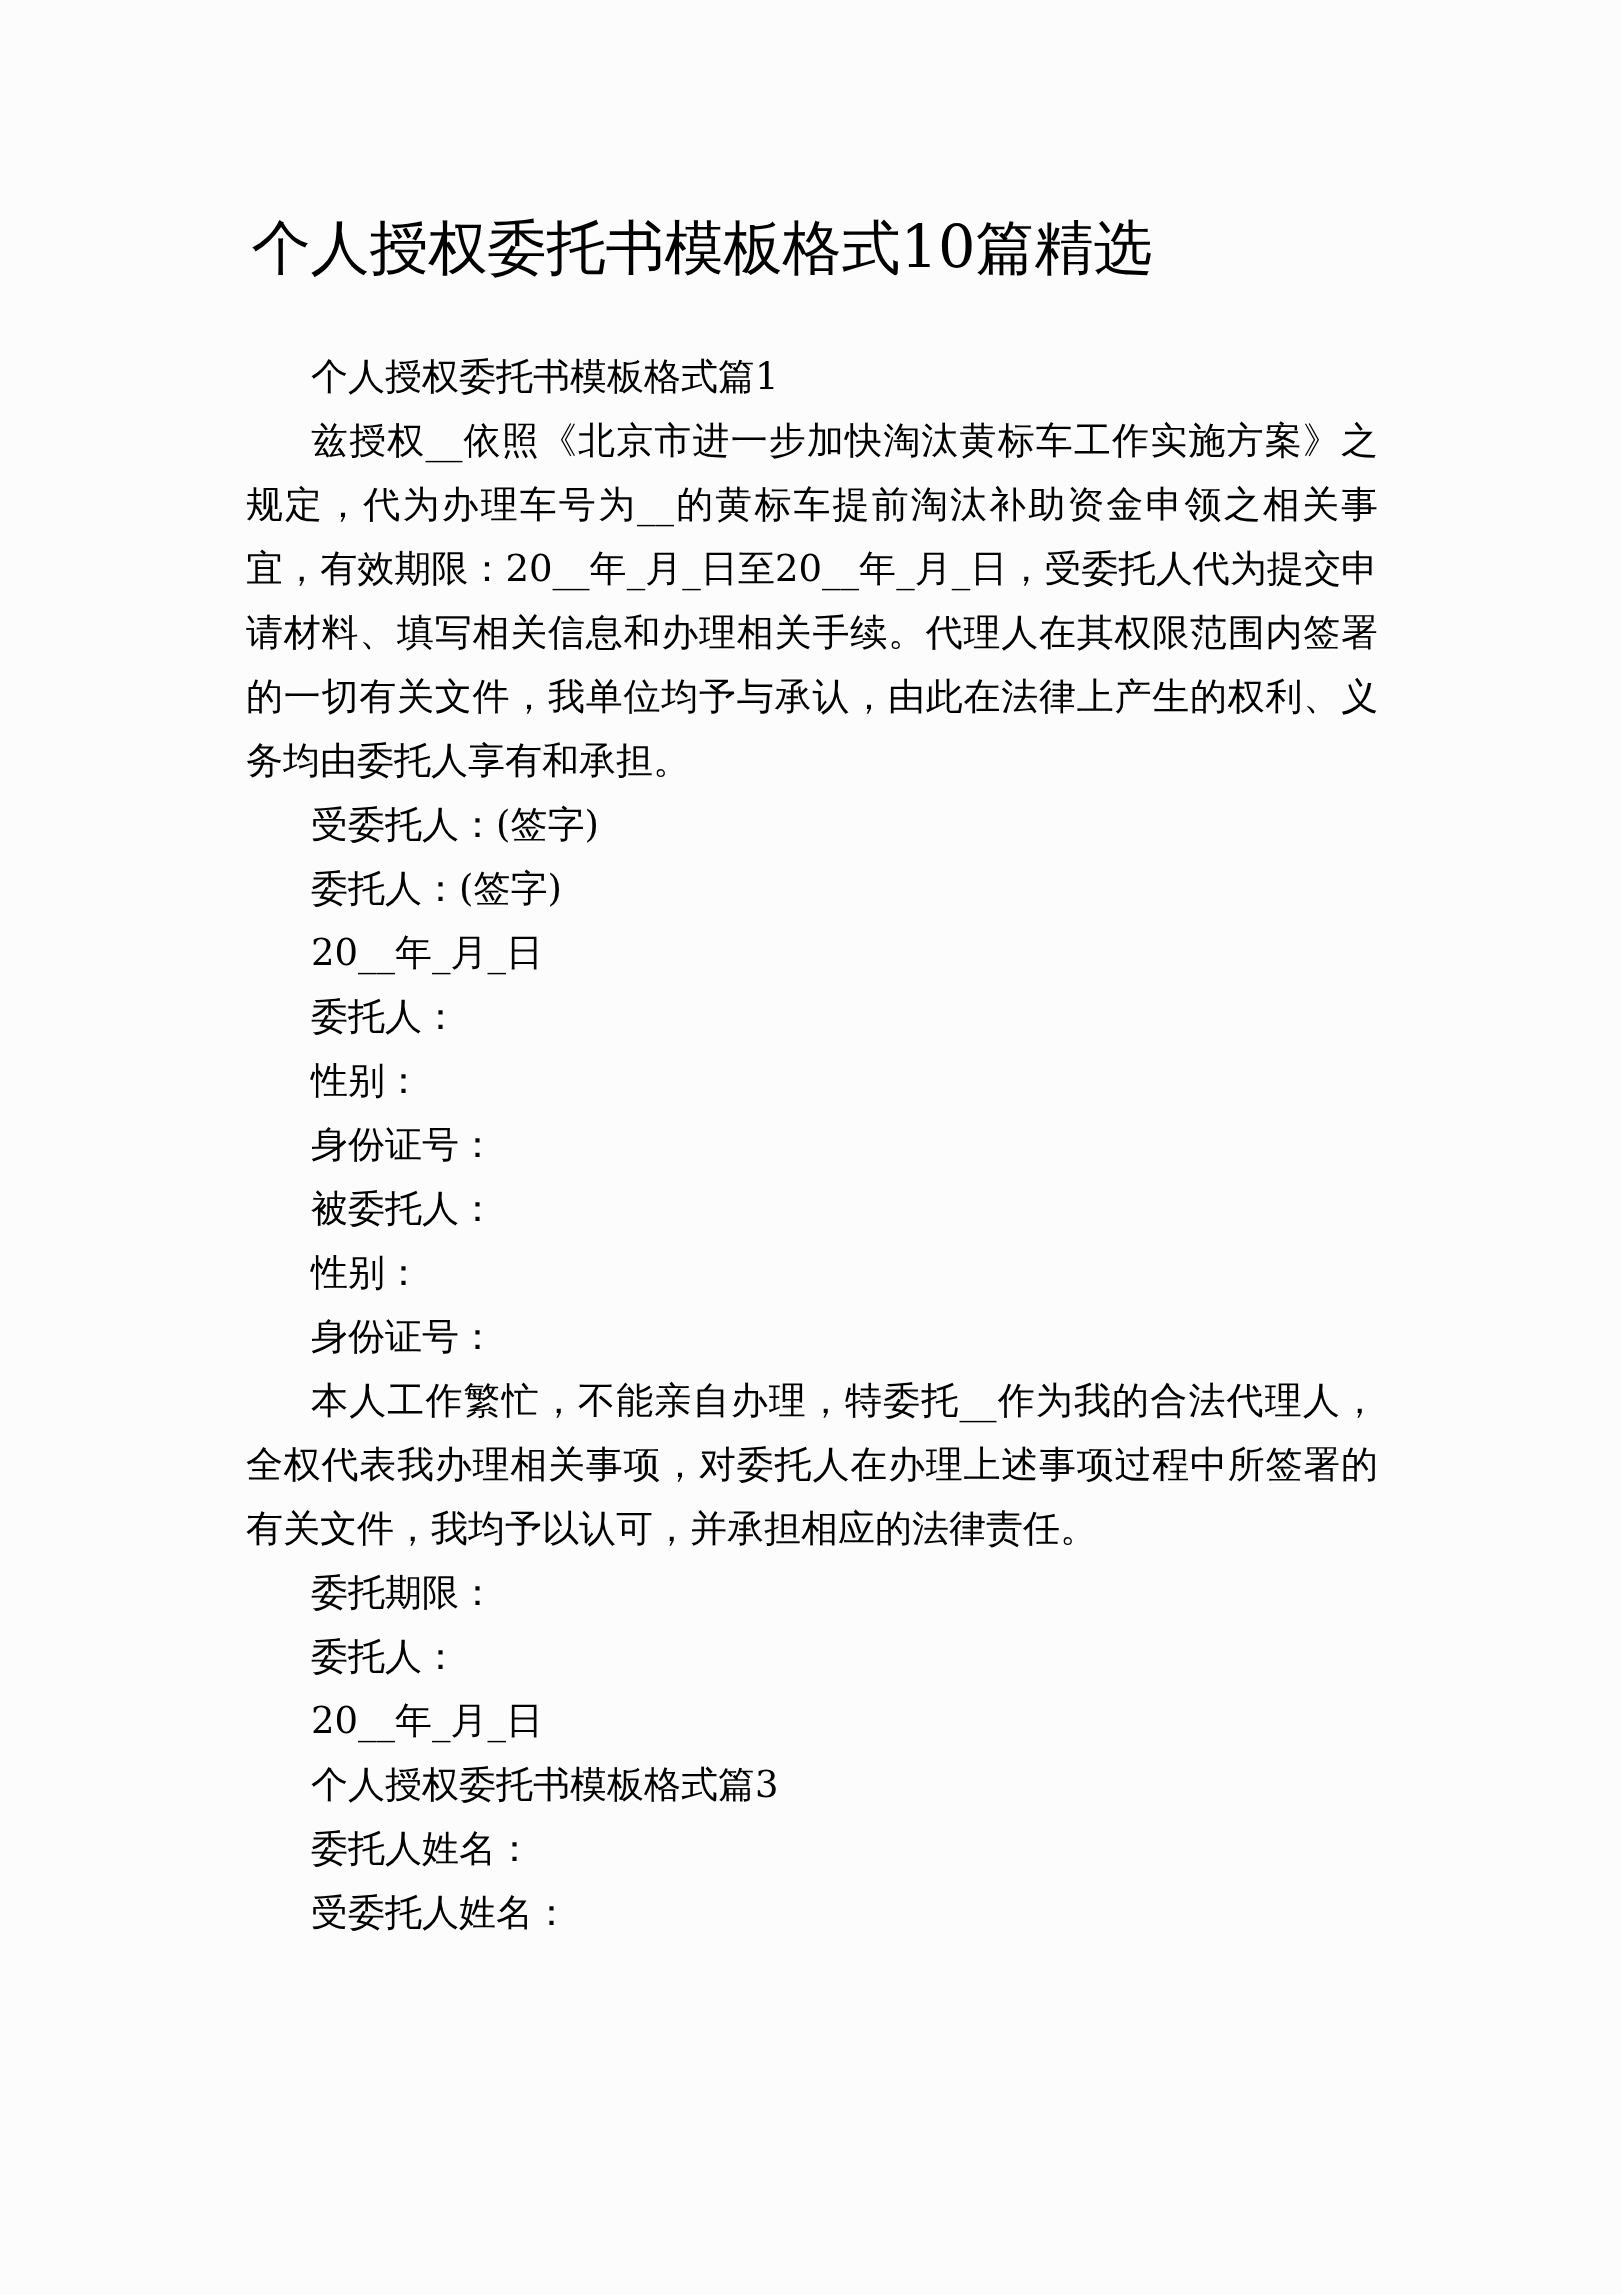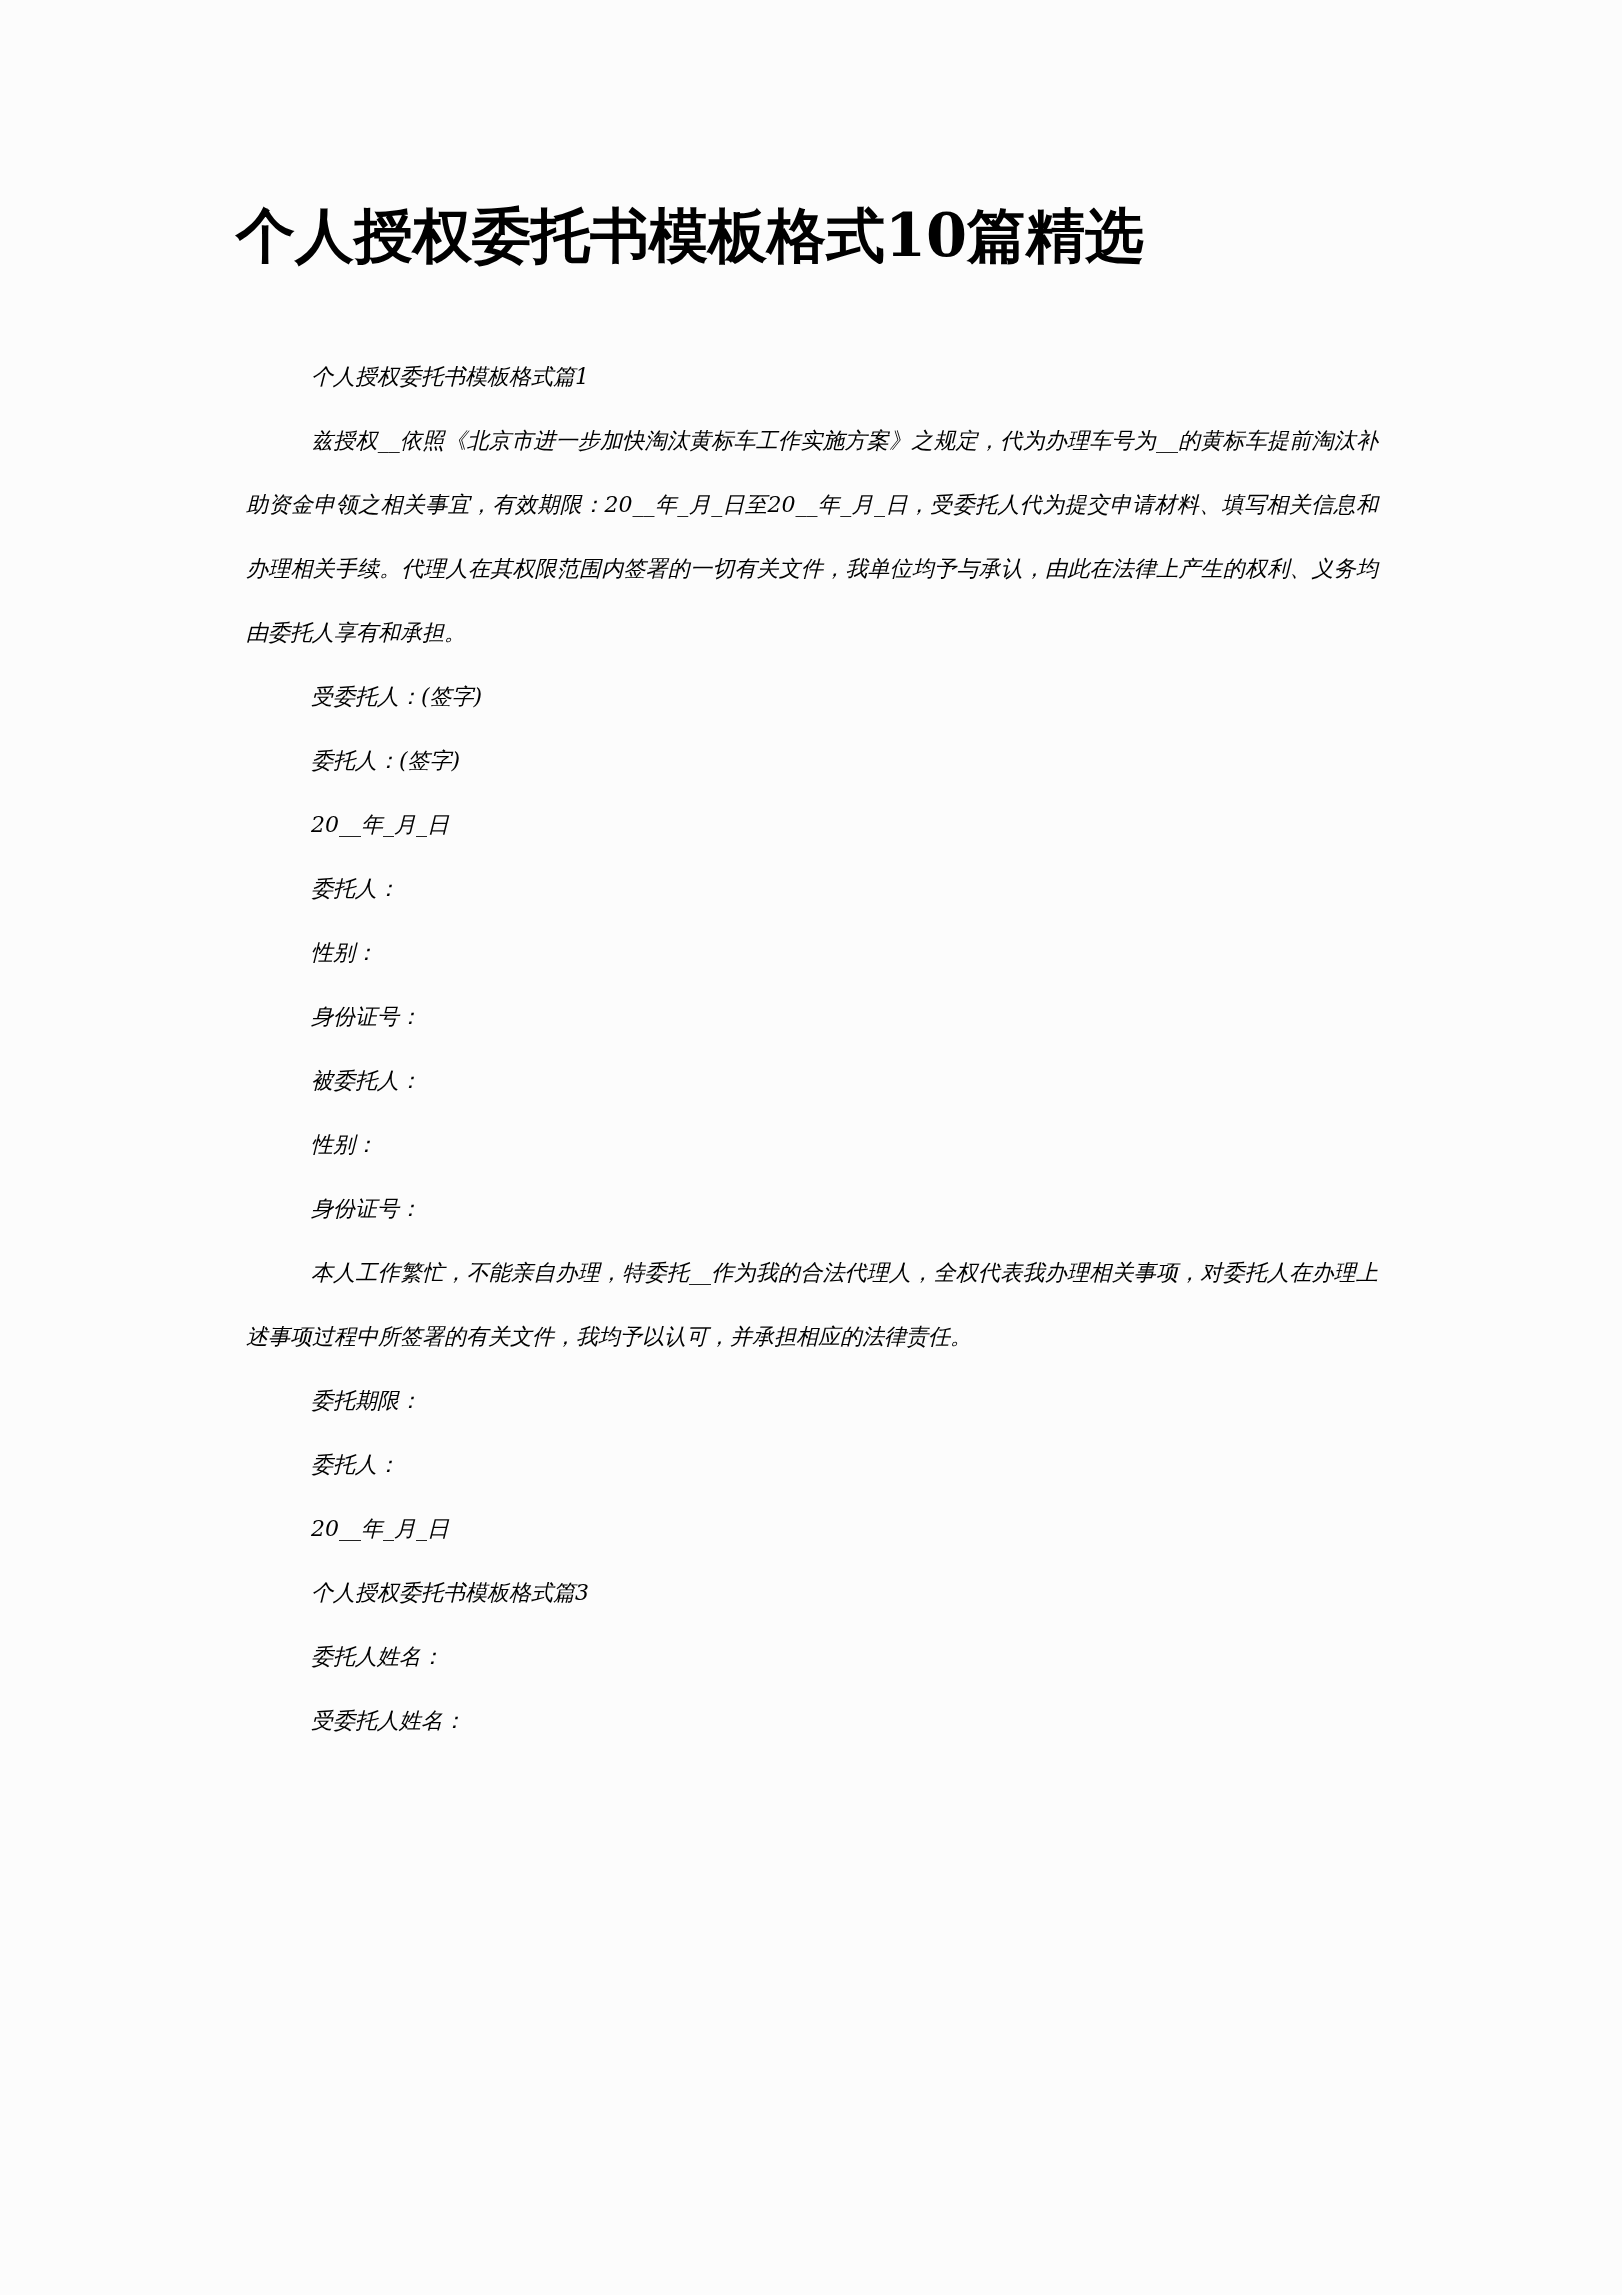--- a/index.html
+++ b/index.html
@@ -26,31 +26,30 @@
     .doc-title {
       position: absolute;
       left: 0;
       top: 196px;
       width: 1380px;
       text-align: center;
       font-size: 59px;
       line-height: 79px;
       letter-spacing: 0px;
       white-space: nowrap;
-      margin: 0;
-      font-weight: bold;
+      margin: 12px;
+      font-weight: normal;
     }
     .body {
       position: absolute;
       left: 246px;
       top: 345px;
       width: 1132px;
-      font-size: 22px;
+      font-size: 37px;
       line-height: 64px;
-      font-style: italic;
     }
     .para {
       margin: 0;
       padding: 0;
       text-indent: 65px;
       text-align: justify;
       text-align-last: left;
       word-break: break-all;
       white-space: normal;
     }

